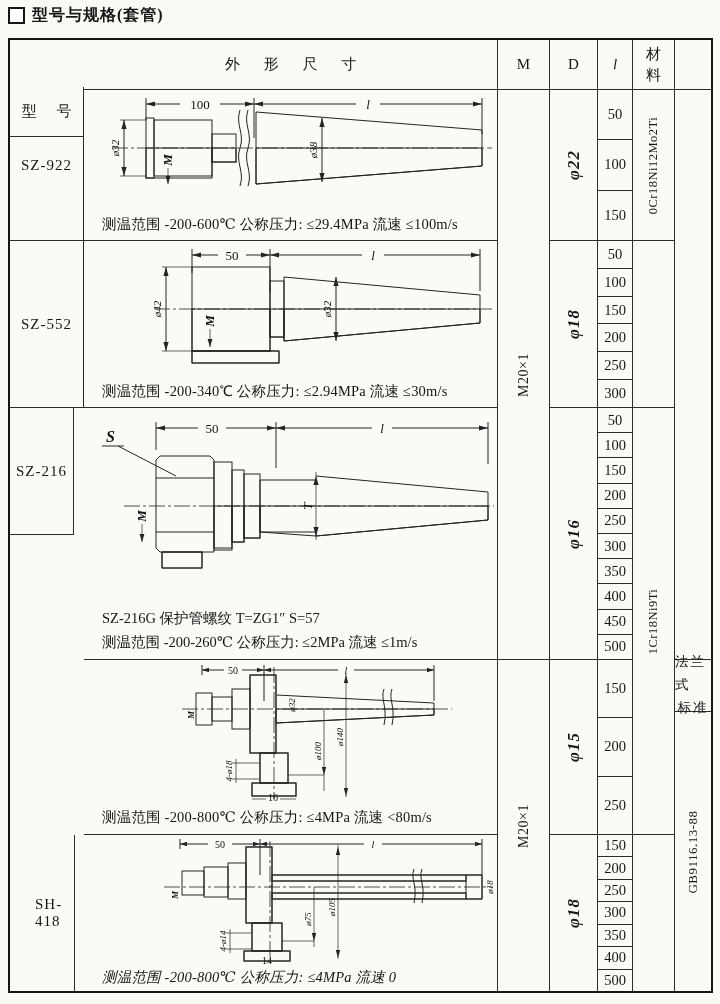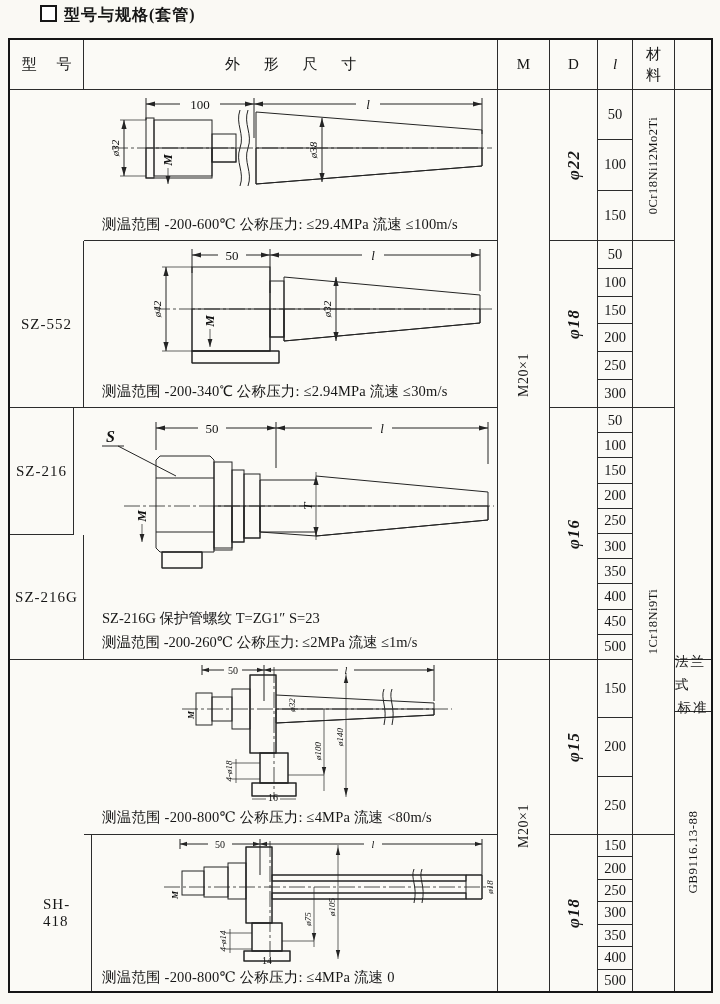--- a/index.html
+++ b/index.html
@@ -1,28 +1,28 @@
 <!DOCTYPE html>
 <html><head>
 <meta charset="utf-8">
 <style>
   html,body{margin:0;padding:0;background:#dddbd5;}
   .page{position:relative;width:720px;height:1004px;background:#faf9f4;
         font-family:"Liberation Serif","DejaVu Serif",serif;color:#161616;overflow:hidden;}
-  .title{position:absolute;left:8px;top:5px;display:flex;gap:7px;
-         font-size:16px;font-weight:bold;letter-spacing:1px;margin-left:32px;}
+  .title{position:absolute;left:8px;top:5px;display:flex;align-items:center;gap:7px;
+         font-size:16px;font-weight:bold;letter-spacing:1px;}
   .title .sq{width:13px;height:13px;border:2px solid #161616;display:inline-block;background:#fff;}
   .tbl{position:absolute;left:8px;top:38px;width:705px;height:955px;
        border:2px solid #161616;box-sizing:border-box;background:#fbfaf6;}
   .cell{position:absolute;box-sizing:border-box;border-right:1px solid #2c2c2c;border-bottom:1px solid #2c2c2c;
         display:flex;align-items:center;justify-content:center;overflow:visible;}
   .noright{border-right:none!important;align-items:center;}
   .nobottom{border-bottom:none!important;}
   .hdr{font-size:15px;}
-  .sp2{letter-spacing:8px;text-indent:8px;}
+  .sp2{letter-spacing:8px;text-indent:8px;margin-top:47px;}
   .sp4{letter-spacing:10px;text-indent:10px;}
   .ital{font-style:italic;}
   .vtext{transform:rotate(-90deg);white-space:nowrap;}
   .model{font-size:15px;letter-spacing:1px;}
   .dval{font-size:17px;font-weight:bold;letter-spacing:1px;font-style:italic;}
   .mval{font-size:14px;letter-spacing:0.5px;}
   .matval{font-size:12.5px;letter-spacing:0.5px;}
   .gbval{font-size:13px;letter-spacing:0.5px;}
   .lgroup{flex-direction:column;align-items:stretch;justify-content:stretch;}
   .lsub{flex:1;display:flex;align-items:center;justify-content:center;
@@ -59,24 +59,24 @@
     <div class="cell hdr sp4" style="left:74px;top:0;width:414px;height:50px;">外 形 尺 寸</div>
     <div class="cell hdr" style="left:488px;top:0;width:52px;height:50px;">M</div>
     <div class="cell hdr" style="left:540px;top:0;width:48px;height:50px;">D</div>
     <div class="cell hdr ital" style="left:588px;top:0;width:35px;height:50px;">l</div>
     <div class="cell hdr" style="left:623px;top:0;width:42px;height:50px;flex-direction:column;line-height:1.4;">
       <span>材</span>
       <span>料</span>
     </div>
     <div class="cell noright" style="left:665px;top:0;width:36px;height:50px;"></div>
 
+    <div class="cell model" style="left:0;top:50px;width:74px;height:151px;">SZ-922</div>
     <div class="cell model" style="left:0;top:201px;width:74px;height:167px;">SZ-552</div>
     <div class="cell model" style="left:0;top:368px;width:64px;height:127px;">SZ-216</div>
-    <div class="cell model" style="left:0;top:495px;width:74px;height:125px;">SZ-216G</div>
-    <div class="cell model nobottom" style="left:8px;top:795px;width:74px;height:156px;padding-left:25px;">SH-418</div>
+    <div class="cell model nobottom" style="left:0;top:795px;width:65px;height:156px;padding-left:25px;">SH-418</div>
 
     <div class="cell drawcell" style="left:74px;top:50px;width:414px;height:151px;">
       <svg width="414" height="118" viewBox="0 0 414 118" style="top:2px;">
         <defs>
             <pattern id="h1" width="7" height="7" patternUnits="userSpaceOnUse">
               <path d="M0,7 L7,0" class="thin"></path>
             </pattern>
           </defs>
         <g>
           <line x1="62" y1="6" x2="62" y2="28"></line>
@@ -237,21 +237,21 @@
             <path class="ah" d="M232,126 l-2.6,-9 h5.2 z"></path>
         </g>
         <text transform="rotate(-90 224 96)" x="224" y="100" text-anchor="middle" class="dimt ital">T</text>
         <text transform="rotate(-90 58 106)" x="58" y="110" text-anchor="middle" class="dimt ital" style="font-weight:bold">M</text>
         <g>
           <line x1="58" y1="114" x2="58" y2="132" class="thin"></line>
             <path class="ah" d="M58,132 l-2.4,-8 h4.8 z"></path>
         </g>
       </svg>
       <div class="notes">
-        <div>SZ-216G 保护管螺纹 T=ZG1″  S=23</div>
+        <div>SZ-216G 保护管螺纹 T=ZG1″  S=57</div>
         <div>测温范围 -200-260℃  公称压力: ≤2MPa  流速 ≤1m/s</div>
       </div>
     </div>
 
     <div class="cell drawcell" style="left:74px;top:620px;width:414px;height:175px;">
       <svg width="414" height="138" viewBox="0 0 414 138" style="top:3px;">
         <defs>
             <pattern id="h4" width="6" height="6" patternUnits="userSpaceOnUse">
               <path d="M0,6 L6,0" class="thin"></path>
             </pattern>
@@ -381,21 +381,21 @@
         <text transform="rotate(-90 247 70)" x="247" y="74" text-anchor="middle" class="diaxs">ø105</text>
         <g>
           <line x1="142" y1="96" x2="168" y2="96" class="thin"></line>
             <line x1="142" y1="112" x2="168" y2="112" class="thin"></line>
           <line x1="146" y1="92" x2="146" y2="116" class="thin"></line>
         </g>
         <text transform="rotate(-90 138 104)" x="138" y="108" text-anchor="middle" class="diaxs">4-ø14</text>
         <text x="183" y="127" text-anchor="middle" class="dims">14</text>
         <text transform="rotate(-90 405 50)" x="405" y="54" text-anchor="middle" class="diaxs">ø18</text>
       </svg>
-      <div class="spec" style="bottom:4px;">测温范围 -200-800℃  公称压力: ≤4MPa  流速 0</div>
+      <div class="spec" style="bottom:4px;font-style:italic;">测温范围 -200-800℃  公称压力: ≤4MPa  流速 0</div>
     </div>
 
     <div class="cell" style="left:488px;top:50px;width:52px;height:570px;">
       <span class="vtext mval">M20×1</span>
     </div>
     <div class="cell nobottom" style="left:488px;top:620px;width:52px;height:331px;">
       <span class="vtext mval">M20×1</span>
     </div>
 
     <div class="cell" style="left:540px;top:50px;width:48px;height:151px;">

